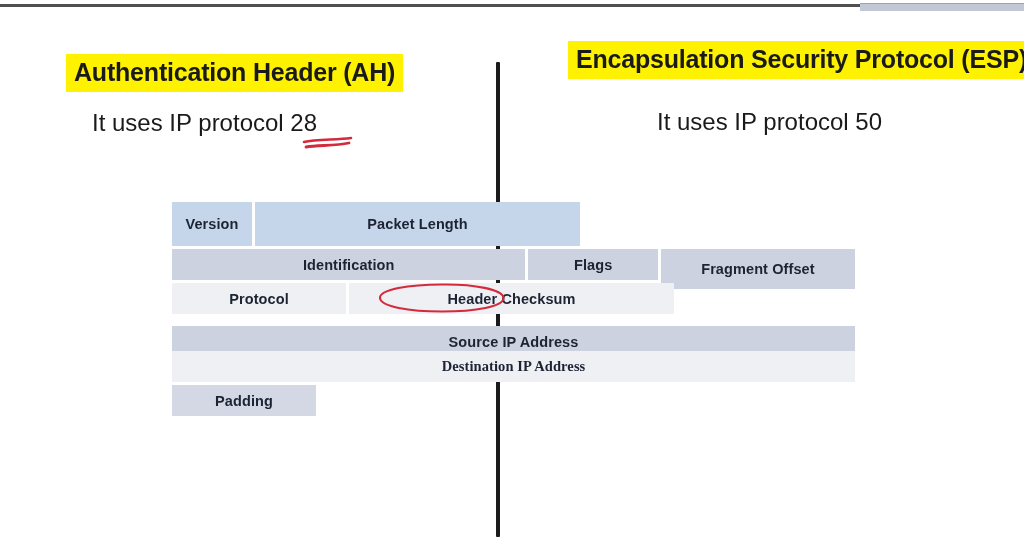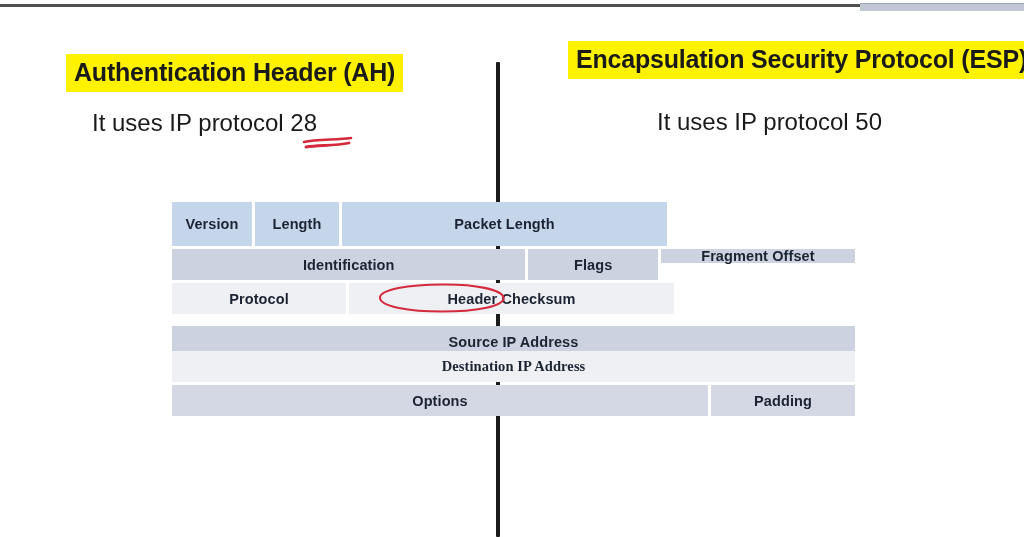--- a/index.html
+++ b/index.html
@@ -140,40 +140,38 @@
   <path d="M4,11 C16,9 33,10 47,7" stroke="#d42a3c" stroke-width="2.8" fill="none" stroke-linecap="round"></path>
 </svg>
 
 <div id="esp-title" class="highlight-title">Encapsulation Security Protocol (ESP)</div>
 
 <div id="esp-subtitle" class="subtitle">It uses IP protocol 50</div>
 
 <div id="ip-header-table">
     <div class="hdr-row tone-a" style="top: 0px; height: 44px;">
       <div class="hdr-cell" style="width: 80px; height: 44px;">Version</div>
-      <div class="hdr-cell" style="width: 84px; height: 44px;">Length</div>
       <div class="hdr-cell" style="width: 325px; height: 44px;">Packet Length</div>
     </div>
     <div class="hdr-row tone-b" style="top: 47px; height: 31px;">
       <div class="hdr-cell" style="width: 355px; height: 31px;">Identification</div>
       <div class="hdr-cell" style="width: 130px; height: 31px;">Flags</div>
-      <div class="hdr-cell" style="width: 195px; height: 14px;">Fragment Offset</div>
+      <div class="hdr-cell" style="width: 195px; height: 40px;">Fragment Offset</div>
     </div>
     <div class="hdr-row tone-c" style="top: 81px; height: 31px;">
       <div class="hdr-cell" style="width: 174px; height: 31px;">Protocol</div>
       <div class="hdr-cell" style="width: 325px; height: 31px;">Header Checksum</div>
     </div>
     <div class="hdr-row tone-d" style="top: 124px; height: 31px;">
       <div class="hdr-cell" style="width: 683px; height: 31px;">Source IP Address</div>
     </div>
     <div class="hdr-row tone-e" style="top: 149px; height: 31px; font-family: Liberation Serif, serif;">
       <div class="hdr-cell" style="width: 683px; height: 31px;">Destination IP Address</div>
     </div>
     <div class="hdr-row tone-f" style="top: 183px; height: 31px;">
-      <div class="hdr-cell" style="width: 536px; height: 31px;">Options</div>
       <div class="hdr-cell" style="width: 144px; height: 31px;">Padding</div>
     </div>
   </div>
 
 <svg id="protocol-ellipse" viewBox="0 0 132 33">
   <path d="M66,3.5 C98,3 127,8.5 127.5,17 C128,25.5 99,30.5 66,30.5
            C33,30.5 4.5,25.5 4,17 C3.5,8.5 33,3.5 66,3.5 Z" fill="none" stroke="#d42a3c" stroke-width="2.1"></path>
 </svg>
 
 </body></html>

